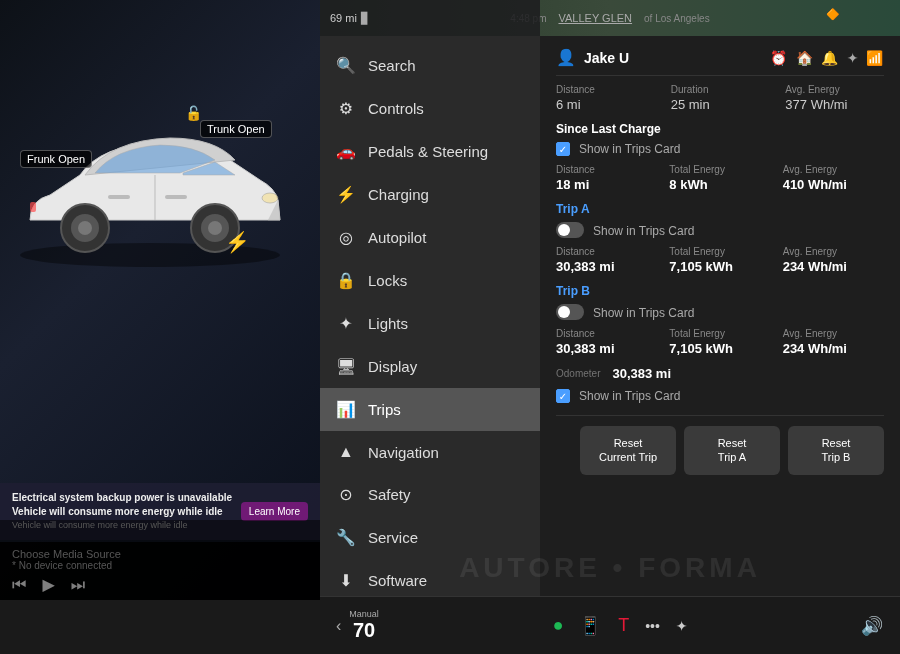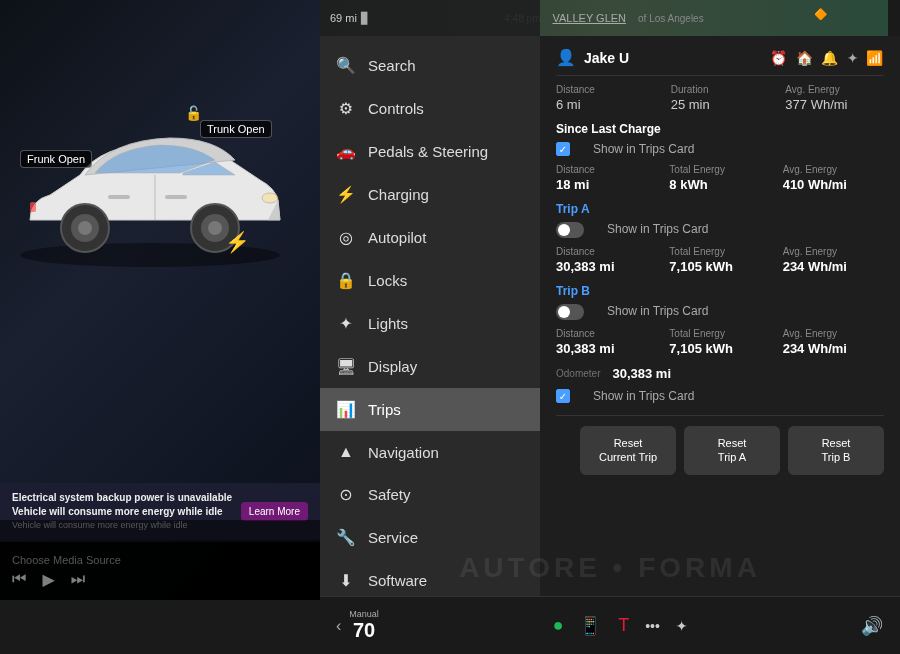--- a/index.html
+++ b/index.html
@@ -116,21 +116,21 @@
       font-size: 16px;
       cursor: pointer;
       color: #fff;
     }
 
     
     .map-strip {
       position: absolute;
       top: 0;
       left: 320px;
-      right: 12px;
+      right: 0;
       height: 36px;
       background: linear-gradient(to right, #2a3a2a, #3a4a3a, #2a4a3a);
       display: flex;
       align-items: center;
       justify-content: center;
       font-size: 11px;
       color: #ddd;
     }
 
     
@@ -222,22 +222,22 @@
       color: #fff;
       margin: 8px 0 6px 0;
     }
 
     .section-header.trip-a { color: #4a9eff; }
     .section-header.trip-b { color: #4a9eff; }
 
     
     .show-trips-row {
       display: flex;
-      align-items: flex-start;
-      gap: 23px;
+      align-items: flex-end;
+      gap: 9px;
       margin-bottom: 8px;
     }
 
     .checkbox {
       width: 14px;
       height: 14px;
       border: 1px solid #666;
       border-radius: 2px;
       background: transparent;
       display: flex;
@@ -431,20 +431,21 @@
       <div style="font-weight:600;color:#eee;font-size:10px;">Electrical system backup power is unavailable
 Vehicle will consume more energy while idle</div>
       <div style="color:#aaa;font-size:9px;">Vehicle will consume more energy while idle</div>
     </div>
     <button class="learn-more-btn">Learn More</button>
   </div>
 
   <div class="media-bar">
     <div class="media-source">
       <div>Choose Media Source</div>
+      <div style="font-size:10px;">* No device connected</div>
     </div>
     <div class="media-controls">
       <span class="media-icon">⏮</span>
       <span class="media-icon">▶</span>
       <span class="media-icon">⏭</span>
     </div>
   </div>
 </div>
 
 <div class="map-strip">

